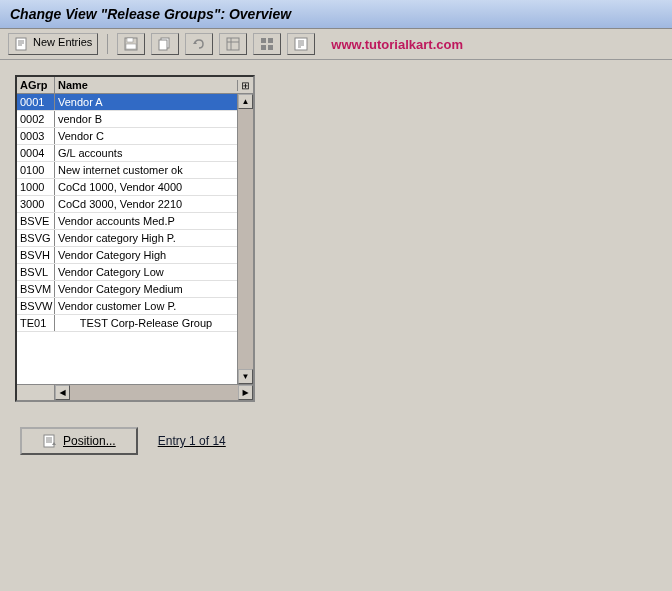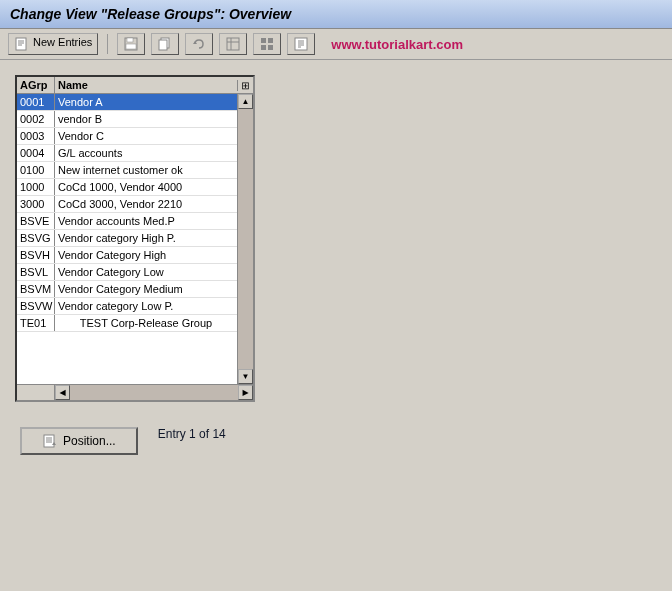--- a/index.html
+++ b/index.html
@@ -165,23 +165,24 @@
       justify-content: center;
       font-size: 8px;
     }
     .hscroll-track {
       flex: 1;
       background: #c0b8b0;
       height: 15px;
     }
     .bottom-bar {
       display: flex;
-      align-items: flex-start;
+      align-items: center;
       padding: 15px 20px;
       gap: 20px;
+      text-decoration: underline;
     }
     .position-btn {
       background: #d4d0c8;
       border: 2px outset #aaa;
       padding: 4px 20px;
       cursor: pointer;
       font-size: 12px;
       display: flex;
       align-items: center;
       gap: 5px;
@@ -329,21 +330,21 @@
           <div class="table-row">
             <div class="col-agrp">BSVL</div>
             <div class="col-name" style="white-space: nowrap; overflow: hidden; text-overflow: ellipsis;">Vendor Category Low</div>
           </div>
           <div class="table-row">
             <div class="col-agrp">BSVM</div>
             <div class="col-name" style="white-space: nowrap; overflow: hidden; text-overflow: ellipsis;">Vendor Category Medium</div>
           </div>
           <div class="table-row">
             <div class="col-agrp">BSVW</div>
-            <div class="col-name" style="white-space: nowrap; overflow: hidden; text-overflow: ellipsis;">Vendor category Low P.</div>
+            <div class="col-name" style="white-space: nowrap; overflow: hidden; text-overflow: ellipsis;">Vendor customer Low P.</div>
           </div>
           <div class="table-row">
             <div class="col-agrp">TE01</div>
             <div class="col-name" style="white-space: nowrap; overflow: hidden; text-overflow: ellipsis; text-align: center;">TEST Corp-Release Group</div>
           </div>
         </div>
       <div class="scrollbar-area">
         <div class="scroll-btn">▲</div>
         <div class="scroll-track"></div>
         <div class="scroll-btn">▼</div>

